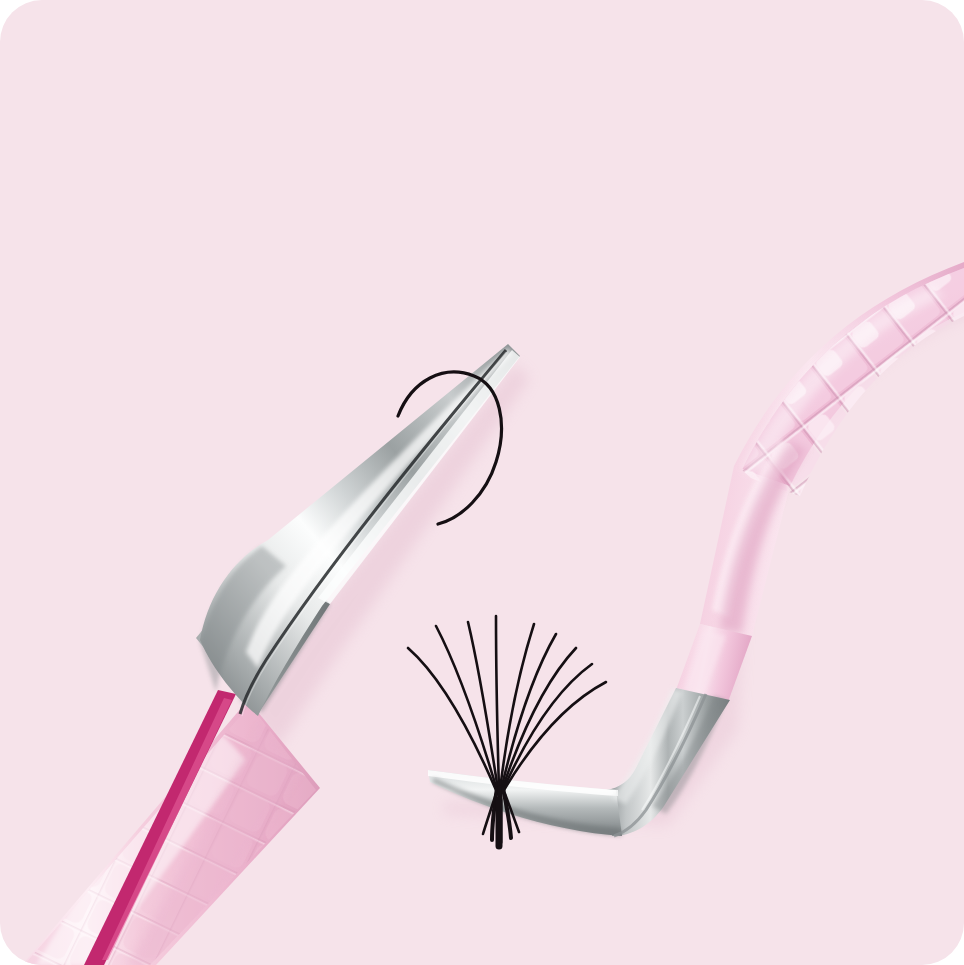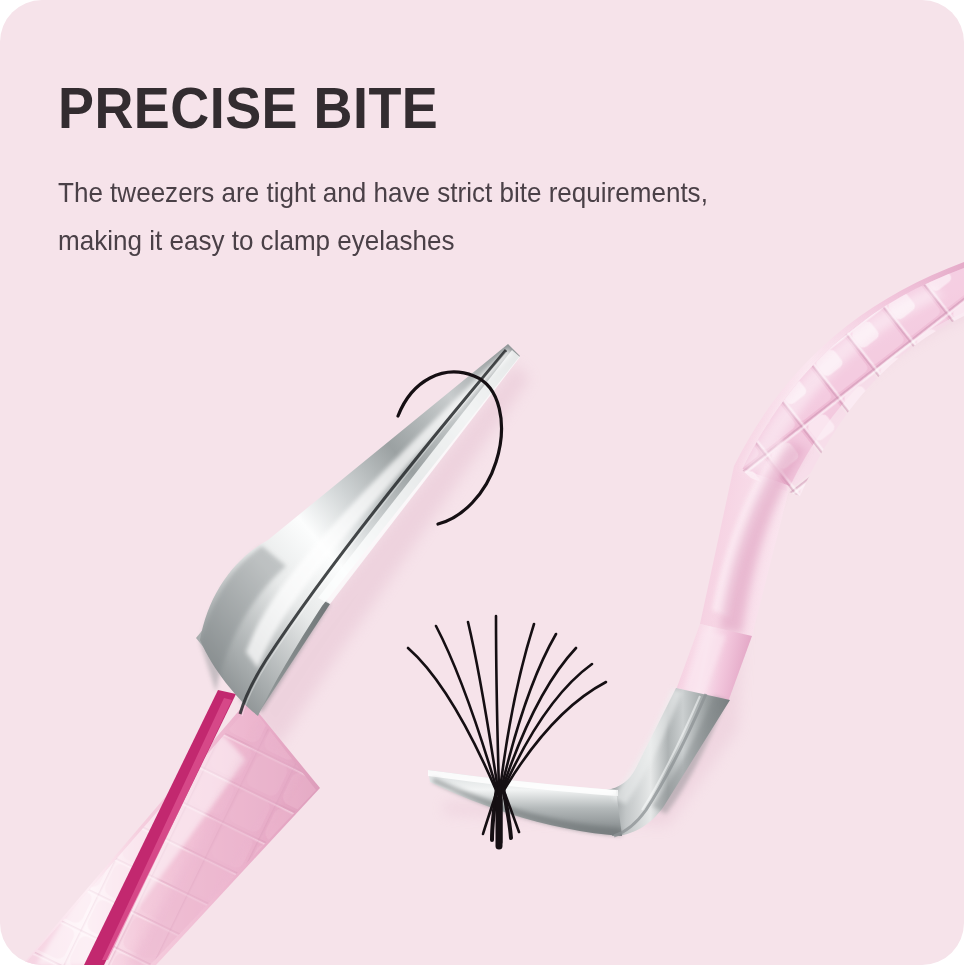--- a/index.html
+++ b/index.html
@@ -280,21 +280,14 @@
 
       <path d="M497 788 C494 808 492 824 492 840" stroke-width="4"></path>
       <path d="M500 788 C500 810 500 826 500 842" stroke-width="5"></path>
       <path d="M503 788 C507 808 510 824 511 838" stroke-width="4"></path>
       <path d="M496 794 C490 812 486 824 483 834" stroke-width="2.6"></path>
       <path d="M505 794 C512 812 516 824 519 832" stroke-width="2.6"></path>
       <path d="M499 800 L499 846" stroke-width="7"></path>
     </g>
   </svg>
 
-  <div id="text-block">
-    <h1 id="headline">PRECISE BITE</h1>
-    <p id="subcopy">
-      <span class="copy-line">The tweezers are tight and have strict bite requirements,</span>
-      <span class="copy-line">making it easy to clamp eyelashes</span>
-    </p>
-  </div>
 
 </div>
 
 </body></html>

